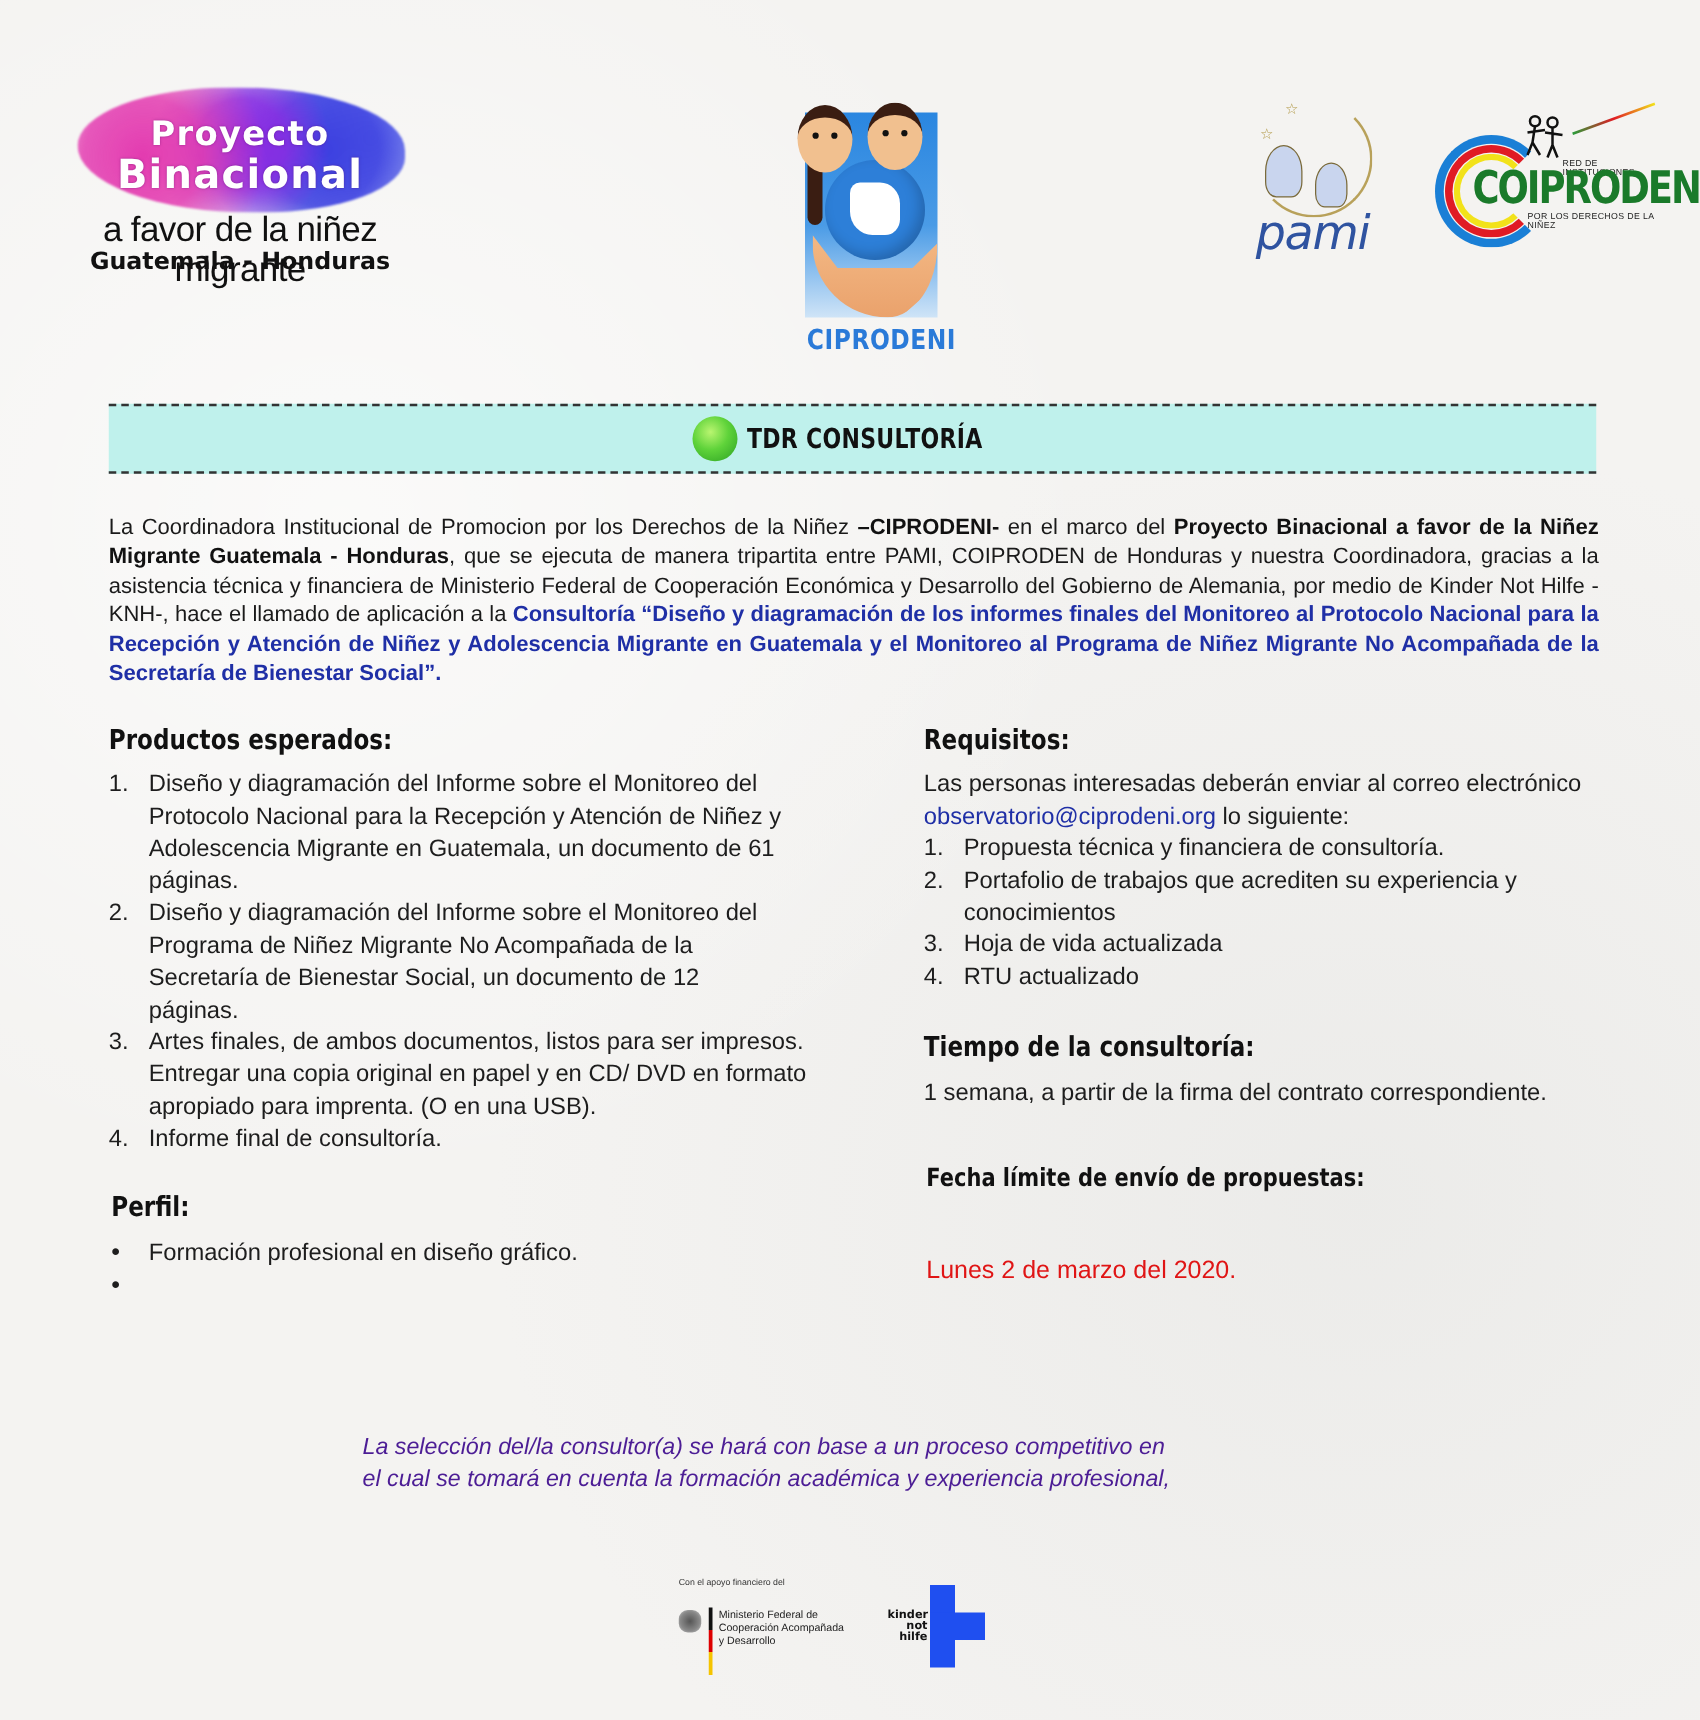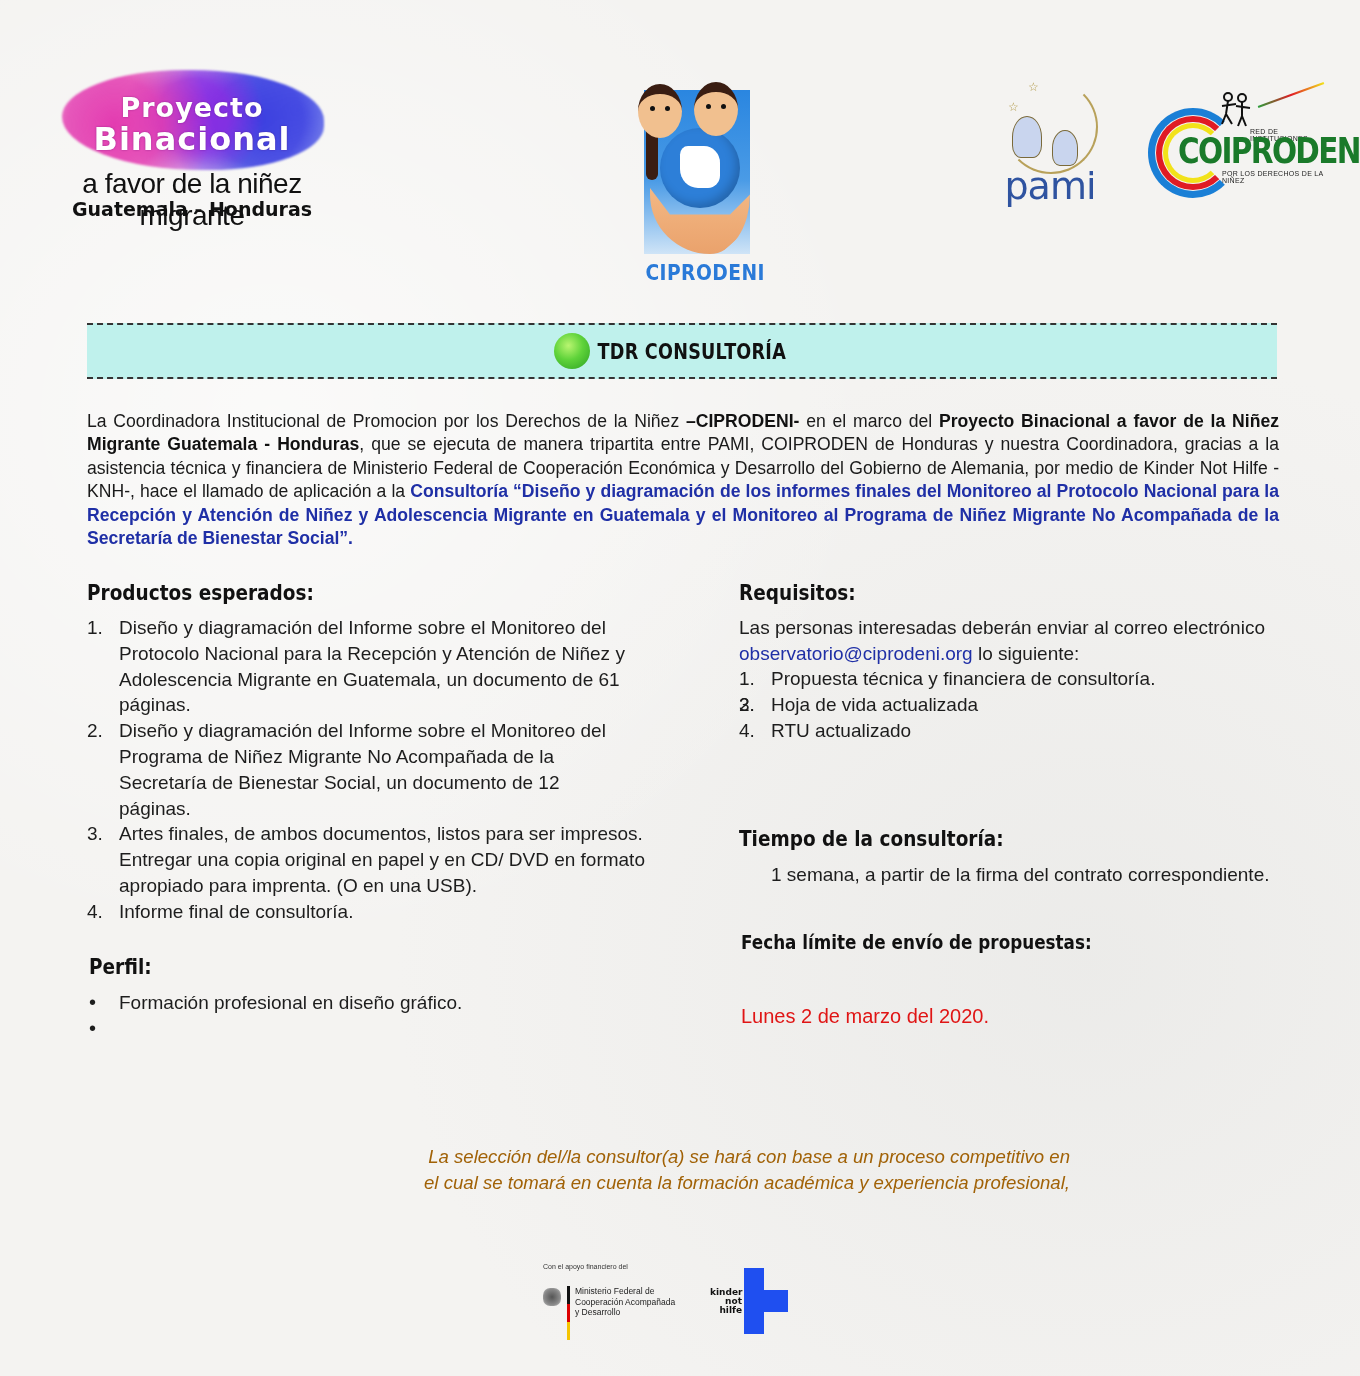--- a/index.html
+++ b/index.html
@@ -84,21 +84,21 @@
   .pami-art {
     position: absolute; left: 6px; top: 0; width: 90px; height: 90px;
     border-radius: 50%; border: 2px solid #b8a15a; border-left-color: transparent; border-top-color: transparent;
   }
   .pami-fig { position: absolute; border-radius: 50% 50% 30% 30%; background: #c9d5ee; border: 1px solid #7a6a3a; }
   .pami-fig.a { left: 14px; top: 36px; width: 28px; height: 40px; }
   .pami-fig.b { left: 54px; top: 50px; width: 24px; height: 34px; }
   .pami-star { position: absolute; color: #b39b4b; font-size: 12px; }
   .pami-text {
     position: absolute; left: 2px; top: 84px; width: 100px; text-align: center;
-    color: #2f53a0; font-size: 38px; font-family: "DejaVu Sans", sans-serif; letter-spacing: -1px;
+    color: #2f53a0; font-size: 38px; font-family: "DejaVu Sans", sans-serif; letter-spacing: -1px; font-style: italic;
   }
 
   .logo-coiproden { left: 1146px; top: 90px; width: 190px; height: 110px; }
   .coi-arc {
     position: absolute; border-radius: 50%; border-style: solid; border-right-color: transparent !important;
   }
   .coi-arc.blue { left: 2px; top: 18px; width: 76px; height: 76px; border-width: 7px; border-color: #1a7fd6; }
   .coi-arc.red { left: 10px; top: 26px; width: 62px; height: 62px; border-width: 6px; border-color: #e01b24; }
   .coi-arc.yellow { left: 17px; top: 33px; width: 50px; height: 50px; border-width: 5px; border-color: #f2e21a; }
   .coi-kids { position: absolute; left: 70px; top: 0; width: 40px; height: 40px; }
@@ -154,28 +154,28 @@
 
   .perfil-heading { left: 89px; top: 954px; }
   .perfil-list { left: 87px; top: 990px; width: 560px; }
 
   .req-heading { left: 739px; top: 580px; }
   .req-intro { left: 739px; top: 615px; width: 570px; }
   .req-intro .email { color: #1f2fa6; }
   .req-list { left: 739px; top: 666px; width: 570px; }
 
   .tiempo-heading { left: 739px; top: 826px; }
-  .tiempo-text { left: 771px; top: 862px; width: 570px; }
+  .tiempo-text { left: 739px; top: 862px; width: 570px; }
 
   .fecha-heading { left: 741px; top: 930px; font-size: 20px; }
   .fecha-value { left: 741px; top: 963px; color: #e01515; font-size: 20px; margin-top: 42px; }
 
   .closing {
-    left: 290px; top: 1144px; width: 780px; text-align: right;
-    font-style: italic; font-size: 18.6px; line-height: 25.8px; color: #a16207;
+    left: 290px; top: 1144px; width: 780px; text-align: left;
+    font-style: italic; font-size: 18.6px; line-height: 25.8px; color: #4c1d95;
   }
 
   
   .support-label { left: 543px; top: 1263px; font-size: 7px; color: #333; }
   .bmz { left: 543px; top: 1286px; width: 140px; height: 56px; }
   .eagle { position: absolute; left: 0; top: 2px; width: 18px; height: 18px; border-radius: 40%; background: radial-gradient(circle, #555 0, #888 60%, #ccc 100%); }
   .flag { position: absolute; left: 24px; top: 0; width: 3px; height: 54px; background: linear-gradient(180deg,#111 0 33%,#d00 33% 66%,#f5c400 66% 100%); }
   .bmz-text { position: absolute; left: 32px; top: 0; font-size: 8.5px; line-height: 10.5px; color: #222; }
   .knh { left: 710px; top: 1268px; width: 80px; height: 70px; }
   .knh-text { position: absolute; left: 0; top: 20px; font-size: 9px; line-height: 9px; font-weight: bold; text-align: right; width: 32px; color: #111; font-family: "DejaVu Sans", sans-serif; }
@@ -253,21 +253,21 @@
 <div class="abs heading perfil-heading">Perfil:</div>
 <ul class="abs dots body-text perfil-list">
   <li><span class="n">•</span><span>Formación profesional en diseño gráfico.</span></li>
   <li><span class="n">•</span></li>
 </ul>
 
 <div class="abs heading req-heading">Requisitos:</div>
 <div class="abs body-text req-intro"><span>Las personas interesadas deberán enviar al correo electrónico </span><a class="email">observatorio@ciprodeni.org</a><span> lo siguiente:</span></div>
 <ol class="abs num body-text req-list">
   <li><span class="n">1.</span><span>Propuesta técnica y financiera de consultoría.</span></li>
-  <li><span class="n">2.</span></li>
+  <li><span class="n">2.</span><span>Portafolio de trabajos que acrediten su experiencia y conocimientos</span></li>
   <li><span class="n">3.</span><span>Hoja de vida actualizada</span></li>
   <li><span class="n">4.</span><span>RTU actualizado</span></li>
 </ol>
 
 <div class="abs heading tiempo-heading">Tiempo de la consultoría:</div>
 <div class="abs body-text tiempo-text">1 semana, a partir de la firma del contrato correspondiente.</div>
 
 <div class="abs heading fecha-heading">Fecha límite de envío de propuestas:</div>
 <div class="abs fecha-value">Lunes 2 de marzo del 2020.</div>
 

